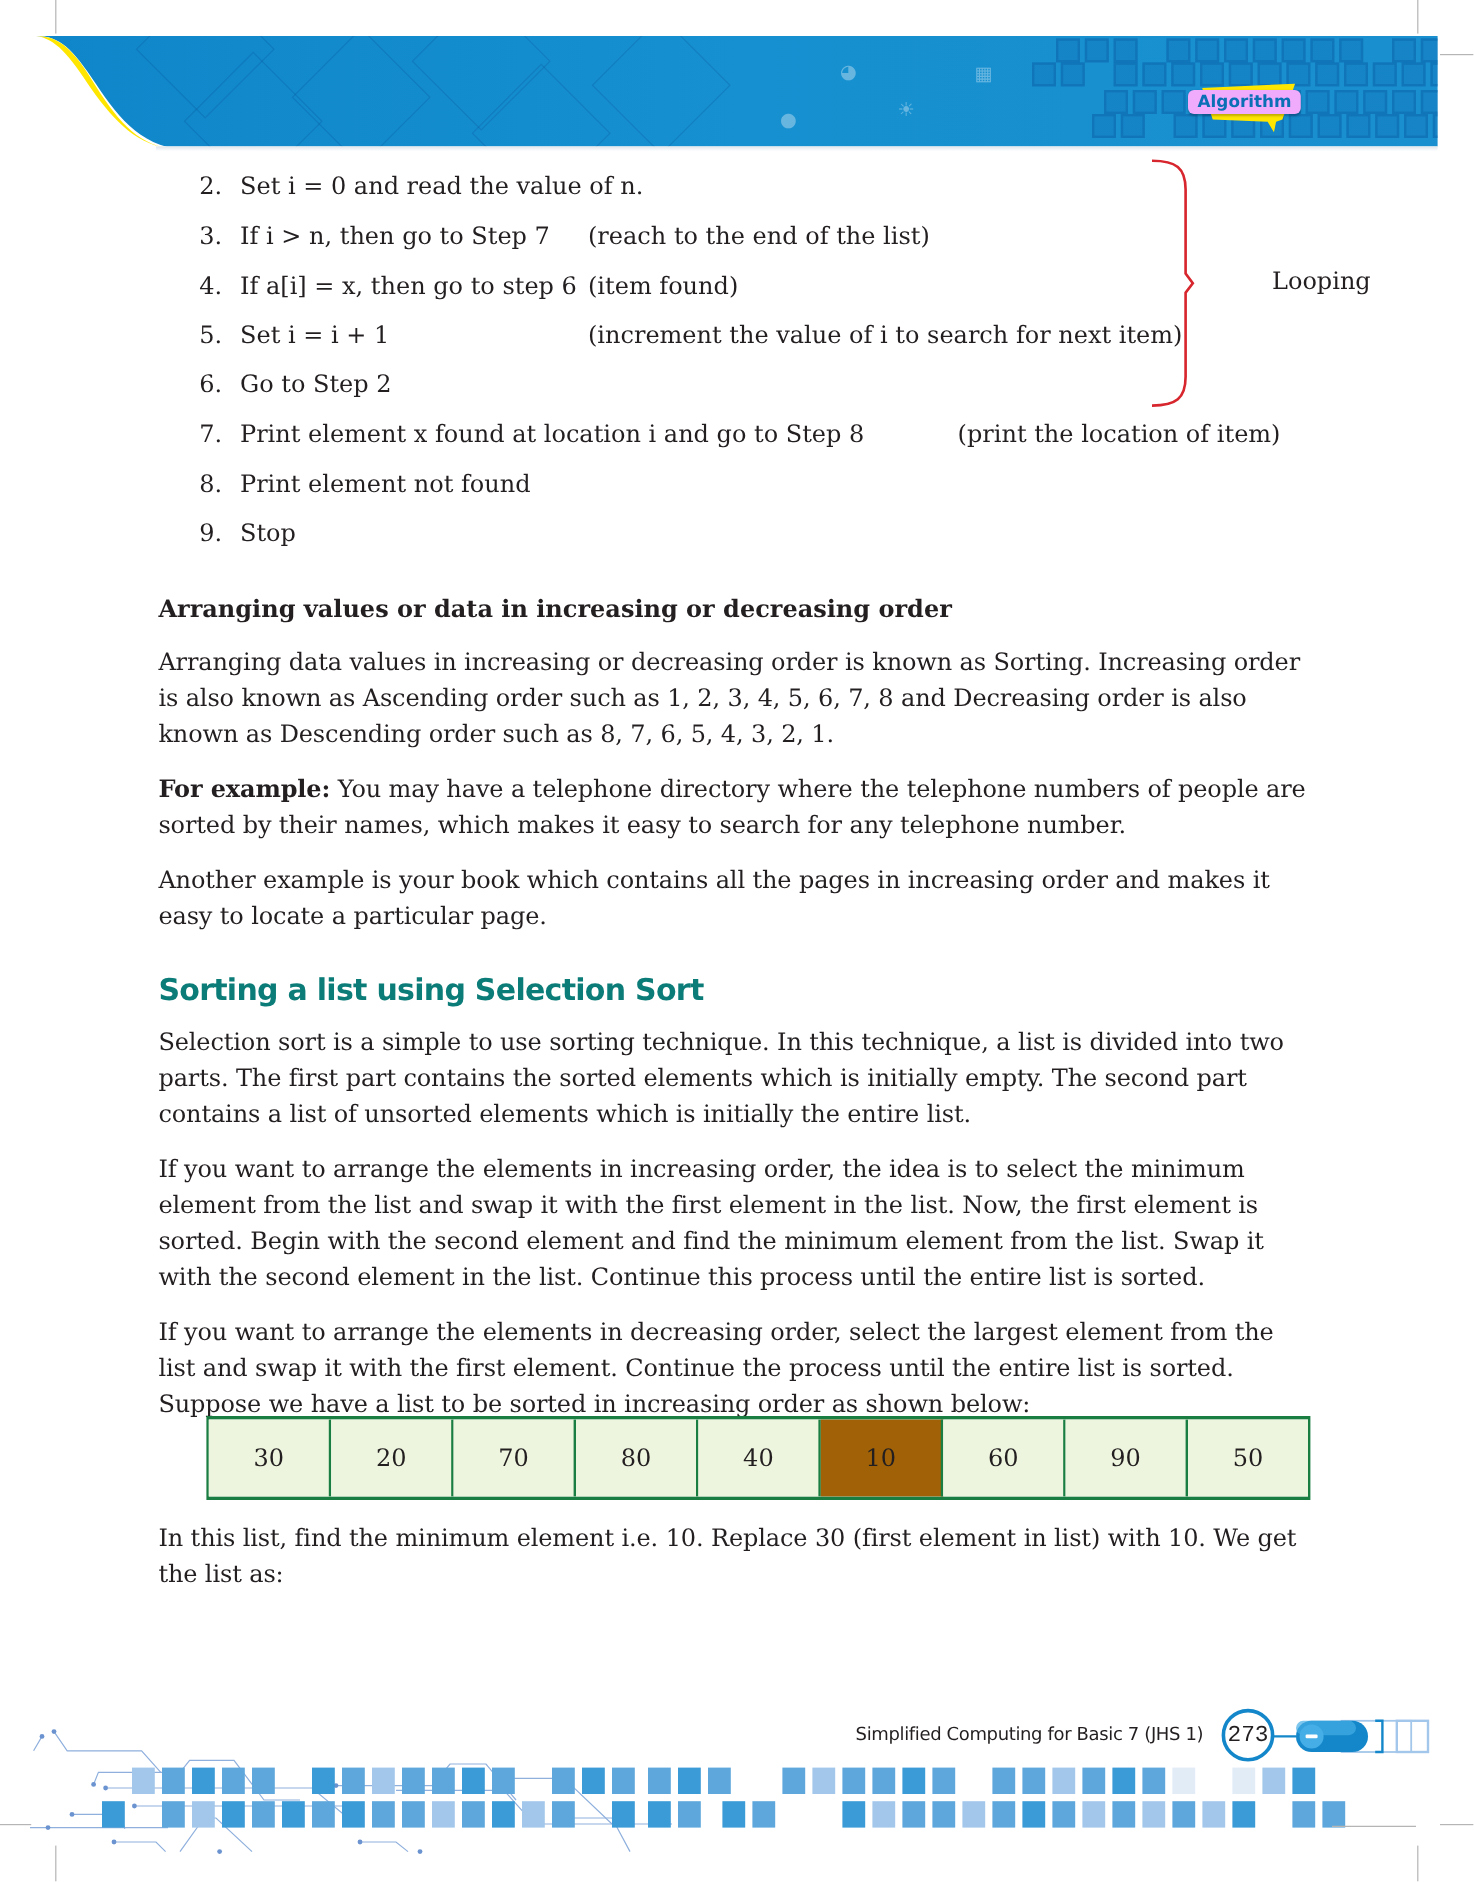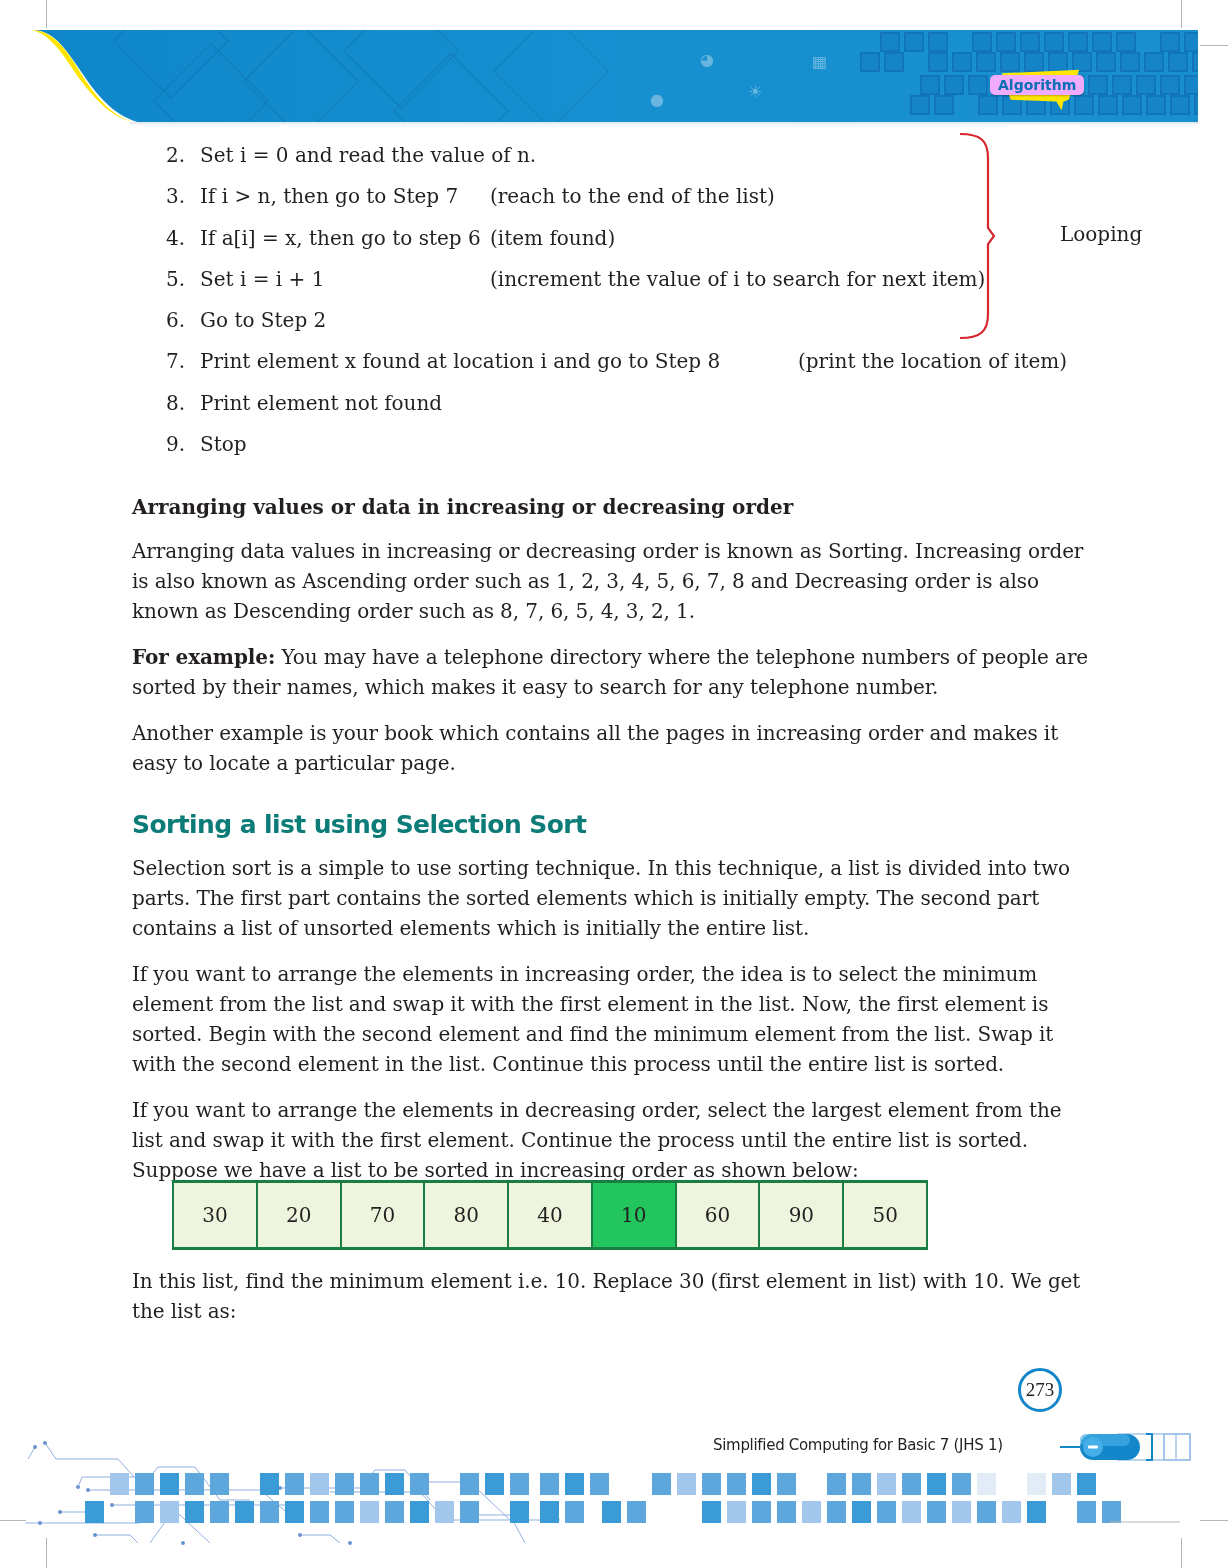--- a/index.html
+++ b/index.html
@@ -67,44 +67,44 @@
       font-size: 20px; line-height: 30px; margin: 0 0 16px 0; letter-spacing: -0.1px;
     }
     .bold-head { font-weight: bold; font-size: 20px; line-height: 30px; margin: 12px 0 14px 0; }
     .section-title {
       font-family: "DejaVu Sans", "Liberation Sans", sans-serif; font-weight: bold;
       color: #0c7c78; font-size: 25px; line-height: 30px; margin: 32px 0 13px 0;
       letter-spacing: -0.6px;
     }
 
     .array {
-      position: absolute; left: 172px; top: 1180px; width: 756px; height: 70px;
+      position: absolute; left: 172px; top: 1180px; width: 920px; height: 70px;
       display: flex; border-top: 3px solid #1a7d42; border-bottom: 3px solid #1a7d42;
       box-sizing: border-box; border-left: 2px solid #1a7d42; border-right: 2px solid #1a7d42;
     }
     .cell {
       flex: 1; display: flex; align-items: center; justify-content: center;
       background: #edf5de; font-size: 20px; border-right: 2px solid #1a7d42;
     }
     .cell:last-child { border-right: none; }
-    .cell.hl { background: #22c55e; }
+    .cell.hl { background: #a16207; }
 
     .after-text { position: absolute; left: 132px; top: 1266px; width: 965px; }
 
     
     .footer-title {
       position: absolute; left: 713px; top: 1436px;
       font-family: "DejaVu Sans", "Liberation Sans", sans-serif; font-size: 15px; color: #231f20;
       letter-spacing: -0.3px;
     }
     .page-num {
-      position: absolute; left: 1018px; top: 1368px; width: 44px; height: 44px;
+      position: absolute; left: 1018px; top: 1424px; width: 44px; height: 44px;
       border: 3px solid #1387c9; border-radius: 50%; box-sizing: border-box;
       display: flex; align-items: center; justify-content: center;
-      font-family: Liberation Serif, serif; font-size: 19px; color: #231f20;
+      font-family: Liberation Mono, monospace; font-size: 19px; color: #231f20;
       background: #ffffff;
     }
     .toggle {
       position: absolute; left: 1060px; top: 1430px; width: 140px; height: 34px;
     }
     .footer-art { position: absolute; left: 0; top: 1425px; width: 1228px; height: 120px; }
   </style>
 </head>
 <body>
 

